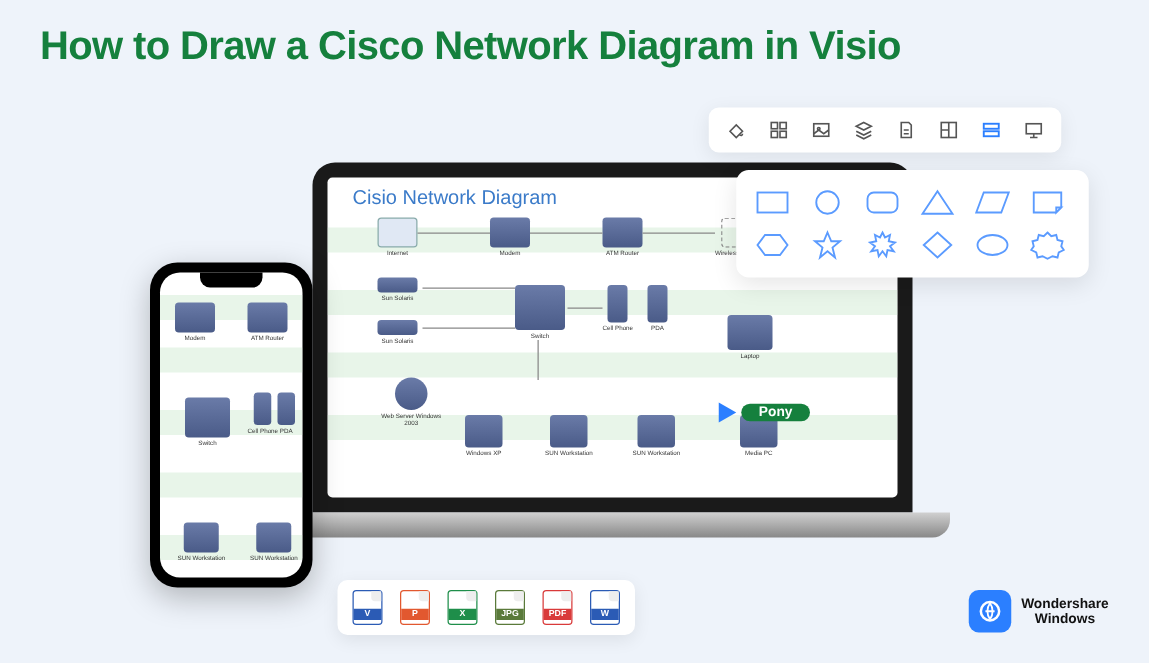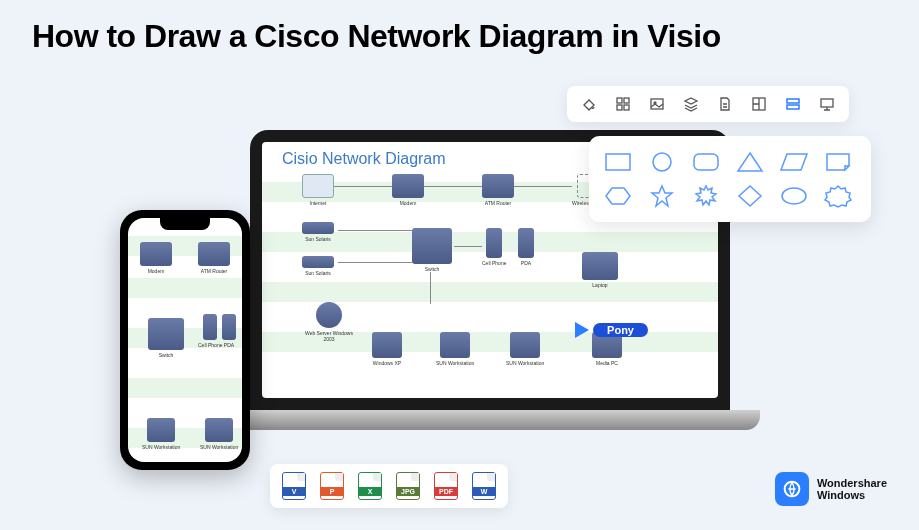--- a/index.html
+++ b/index.html
@@ -10,21 +10,21 @@
       font-family: -apple-system, BlinkMacSystemFont, "Segoe UI", Arial, sans-serif;
       position: relative;
       overflow: hidden;
     }
     .page-title {
       position: absolute;
       top: 18px;
       left: 32px;
       font-size: 32px;
       font-weight: 900;
-      color: #000000;
+      color: #15803d;
       letter-spacing: -0.5px;
     }
     .laptop {
       position: absolute;
       left: 250px;
       top: 130px;
       width: 480px;
       height: 320px;
     }
     .laptop-screen {
@@ -84,21 +84,21 @@
       display: flex;
       align-items: center;
     }
     .pony-arrow {
       width: 0; height: 0;
       border-left: 14px solid #2b7fff;
       border-top: 8px solid transparent;
       border-bottom: 8px solid transparent;
     }
     .pony-pill {
-      background: #1d4ed8;
+      background: #15803d;
       color: #fff;
       font-size: 11px;
       font-weight: 600;
       padding: 1px 14px;
       border-radius: 14px;
       margin-left: 4px;
     }
     .phone {
       position: absolute;
       left: 120px;
@@ -223,21 +223,21 @@
     .brand-logo {
       width: 34px;
       height: 34px;
       background: #2b7fff;
       border-radius: 8px;
       display: flex;
       align-items: center;
       justify-content: center;
     }
     .brand-logo svg { width: 22px; height: 22px; }
-    .brand-text { line-height: 1.1; }
+    .brand-text { line-height: 1.1; text-align: center; }
     .brand-text .l1 { font-size: 11px; font-weight: 700; color: #111; }
     .brand-text .l2 { font-size: 11px; font-weight: 700; color: #111; }
     .bg-stripe {
       position: absolute;
       background: rgba(198, 230, 200, 0.4);
       height: 20px;
       left: 0; right: 0;
     }
   </style>
 </head>

